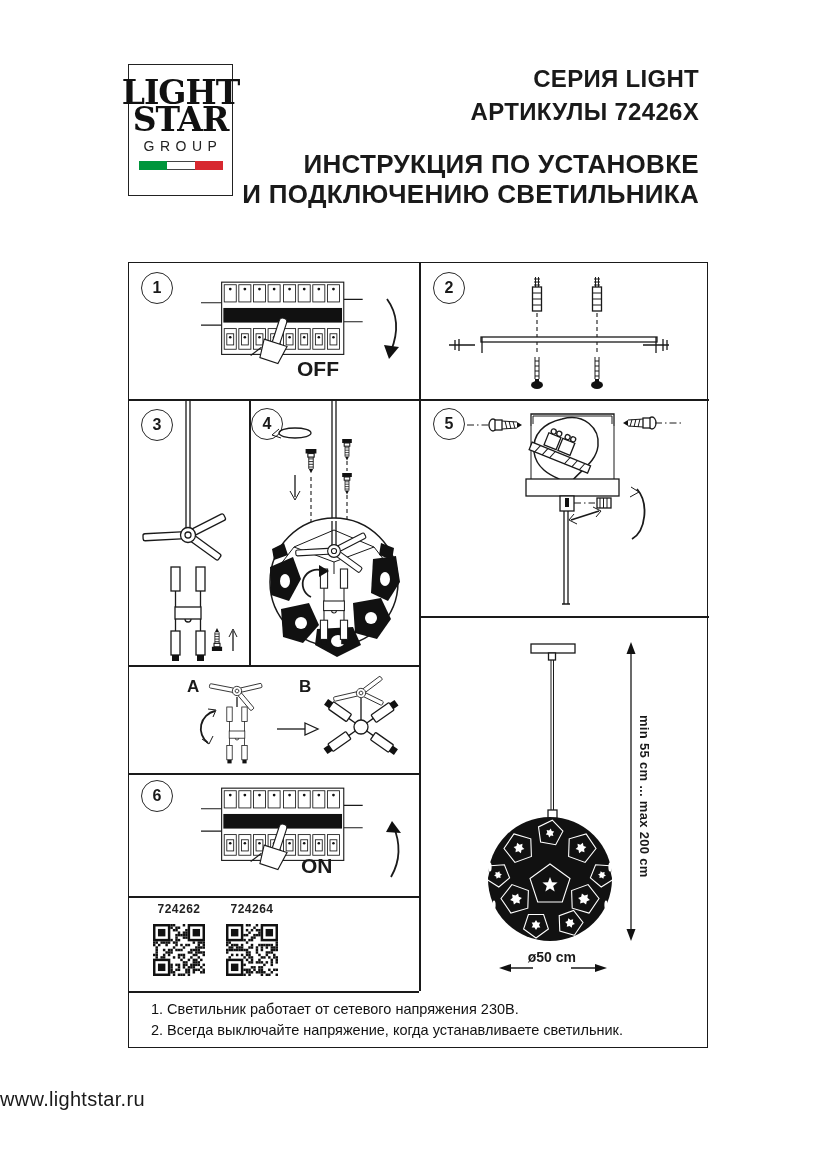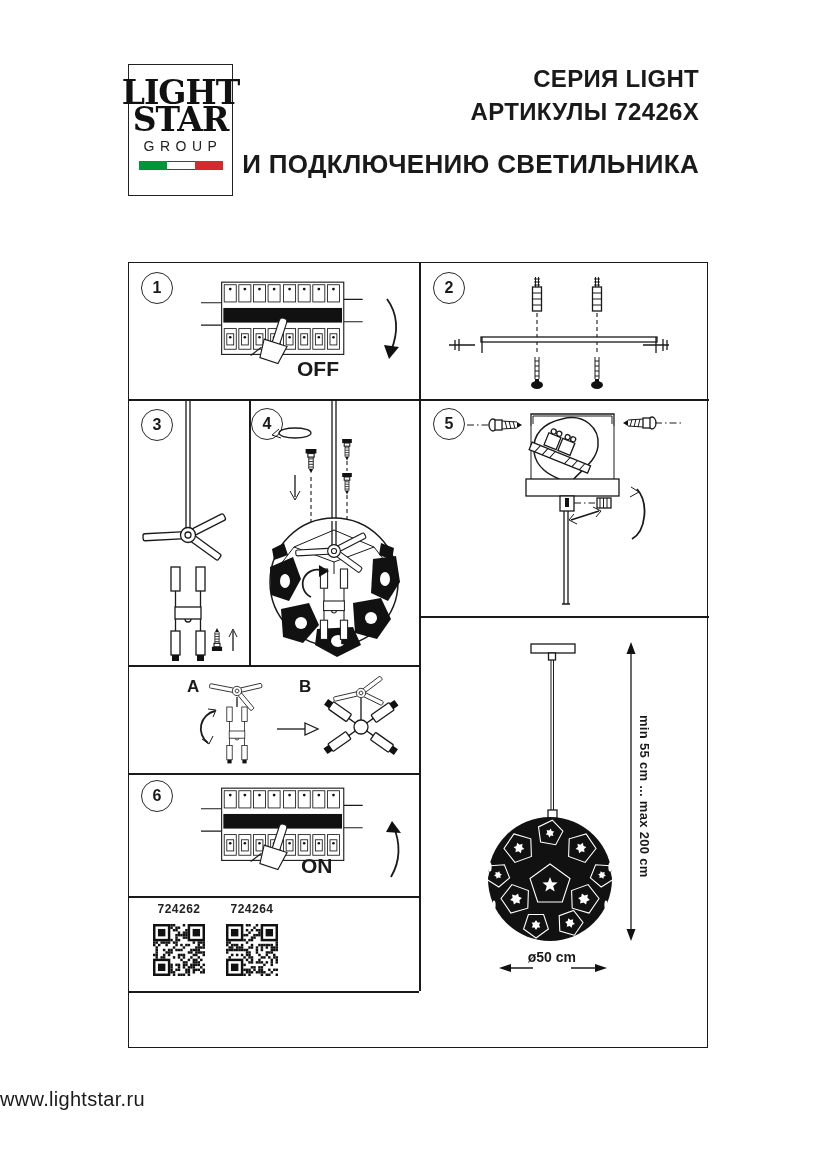--- a/index.html
+++ b/index.html
@@ -143,20 +143,21 @@
       <span style="background:#00953b"></span>
         <span class="fw" style="background:#fff"></span>
         <span style="background:#d7282f"></span>
     </div>
   </div>
 
   <div class="header-text">
     <div class="hd-series">СЕРИЯ LIGHT</div>
     <div class="hd-articles">АРТИКУЛЫ 72426X</div>
     <div class="hd-instr">
+      <div>ИНСТРУКЦИЯ ПО УСТАНОВКЕ</div>
       <div>И ПОДКЛЮЧЕНИЮ СВЕТИЛЬНИКА</div>
     </div>
   </div>
 
   <div class="diagram">
 
     <div class="vline" style="left:290px;top:0;height:728px;"></div>
     <div class="hline" style="top:136px;left:0;width:580px;"></div>
     <div class="vline" style="left:120px;top:136px;height:266px;"></div>
     <div class="hline" style="top:402px;left:0;width:290px;"></div>
@@ -650,16 +651,20 @@
       <path class="ln" d="M212,36 V315"></path>
       <polygon points="212,26 207.5,38 216.5,38" fill="#111"></polygon>
       <polygon points="212,325 207.5,313 216.5,313" fill="#111"></polygon>
       <path class="ln" d="M90,352 H114 M152,352 H178"></path>
       <polygon points="80,352 92,348 92,356" fill="#111"></polygon>
       <polygon points="188,352 176,348 176,356" fill="#111"></polygon>
     </svg>
     <div class="dim-v">min 55 cm ... max 200 cm</div>
     <div class="dim-d">ø50 cm</div>
 
+    <div class="notes">
+      <div>1. Светильник работает от сетевого напряжения 230В.</div>
+      <div>2. Всегда выключайте напряжение, когда устанавливаете светильник.</div>
+    </div>
   </div>
 
   <div class="footer">www.lightstar.ru</div>
 </div>
 
 </body></html>

